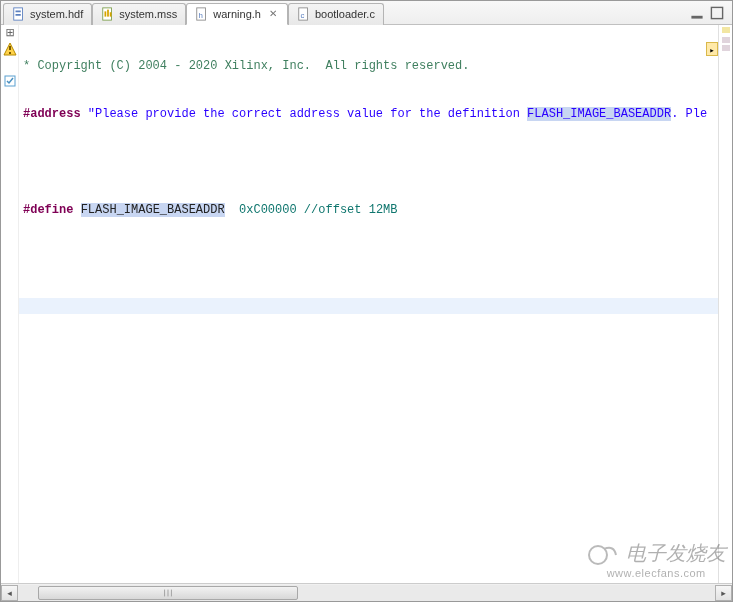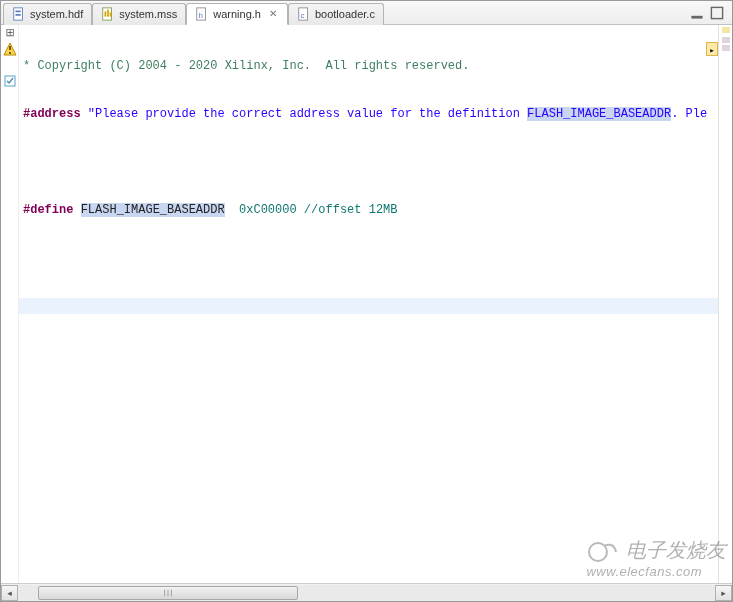--- a/index.html
+++ b/index.html
@@ -174,32 +174,31 @@
       margin-top: 1px;
       background: linear-gradient(#f2f2f2,#d8d8d8);
       border: 1px solid #a8a8a8;
       border-radius: 2px;
       cursor: pointer;
     }
     .watermark {
       position: absolute;
       right: 6px;
       bottom: 22px;
-      text-align: left;
+      text-align: center;
       color: rgba(80,80,80,0.45);
       pointer-events: none;
     }
     .watermark .wm-logo {
       font-size: 20px;
       font-style: italic;
     }
     .watermark .wm-url {
-      font-size: 13px;
+      font-size: 11px;
       letter-spacing: 0.5px;
-      font-style: italic;
     }
   </style>
 </head>
 <body>
 
 <div class="tab-bar">
   <div class="tab">
     <span class="tab-icon">
       <svg viewBox="0 0 16 16">
           <rect x="2" y="1" width="10" height="14" fill="#fff" stroke="#5a7fbf"></rect>

